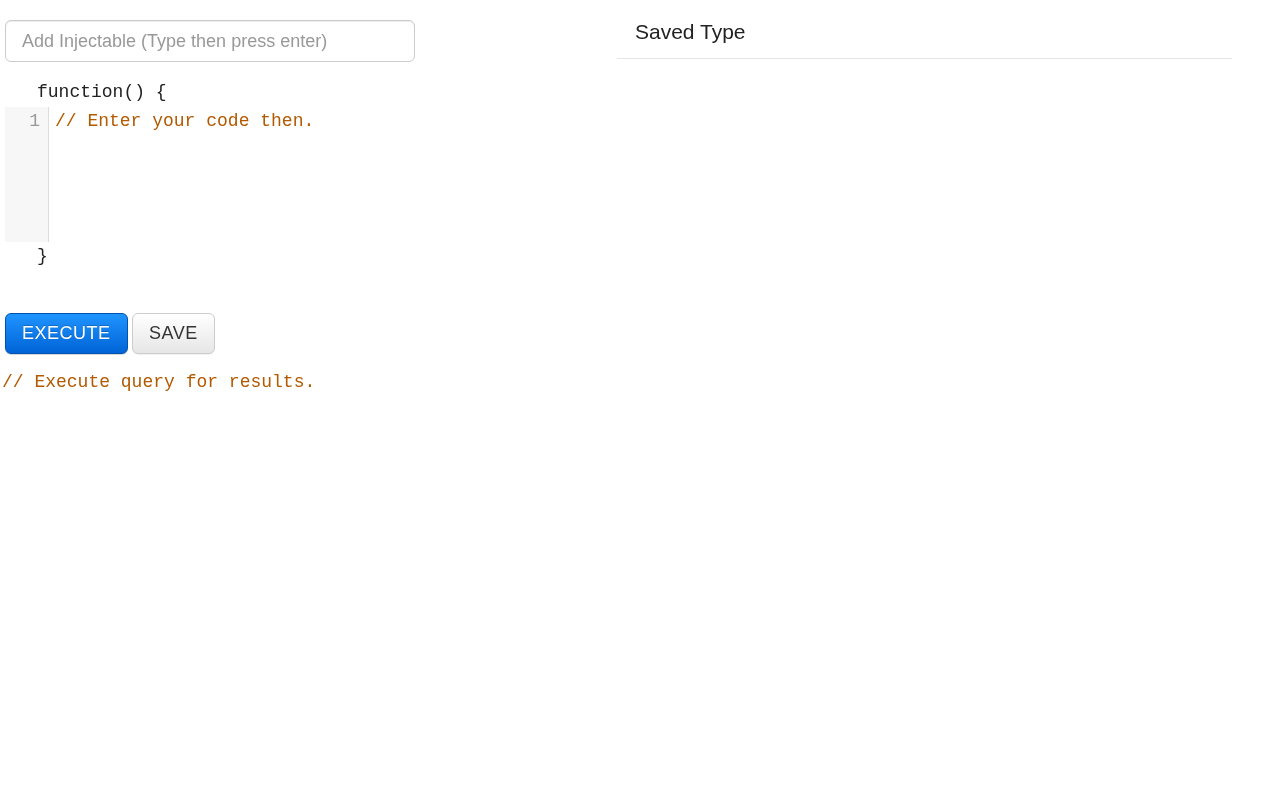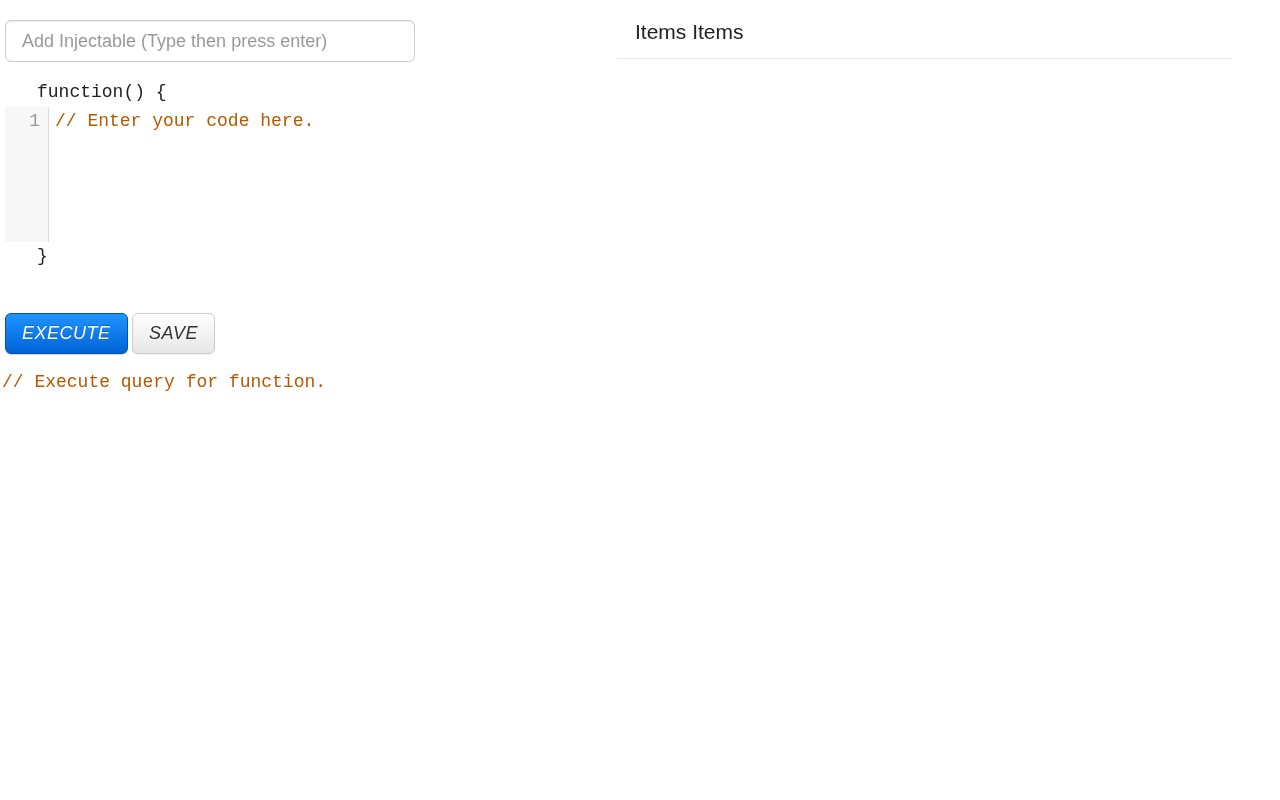--- a/index.html
+++ b/index.html
@@ -83,21 +83,20 @@
       margin-top: 44px;
     }
     .btn {
       display: inline-block;
       font-size: 18px;
       padding: 9px 16px;
       border-radius: 6px;
       cursor: pointer;
       font-family: "Helvetica Neue", Helvetica, Arial, sans-serif;
       vertical-align: middle;
-      font-style: italic;
     }
     .btn-execute {
       color: #fff;
       background: linear-gradient(to bottom, #1f94ff 0%, #0064d6 100%);
       border: 1px solid #0052b0;
       box-shadow: 0 1px 0 rgba(0,0,0,0.15);
       text-shadow: 0 -1px 0 rgba(0,0,0,0.2);
       letter-spacing: 0.5px;
     }
     .btn-save {
@@ -127,28 +126,28 @@
 
 <div class="left-panel">
   <input type="text" class="injectable-input" placeholder="Add Injectable (Type then press enter)" style="">
 
   <div class="code-wrapper">
     <div class="code-open">function() {</div>
     <div class="editor">
       <div class="gutter">
         <div>1</div>
       </div>
-      <div class="editor-content">// Enter your code here.</div>
+      <div class="editor-content">// Enter your code then.</div>
     </div>
     <div class="code-close">}</div>
   </div>
 
   <div class="button-row">
     <button class="btn btn-execute">EXECUTE</button>
     <button class="btn btn-save">SAVE</button>
   </div>
 
-  <div class="results">// Execute query for function.</div>
+  <div class="results">// Execute query for results.</div>
 </div>
 
 <div class="right-panel">
-  <div class="saved-header">Items Items</div>
+  <div class="saved-header">Saved Type</div>
 </div>
 
 </body></html>

